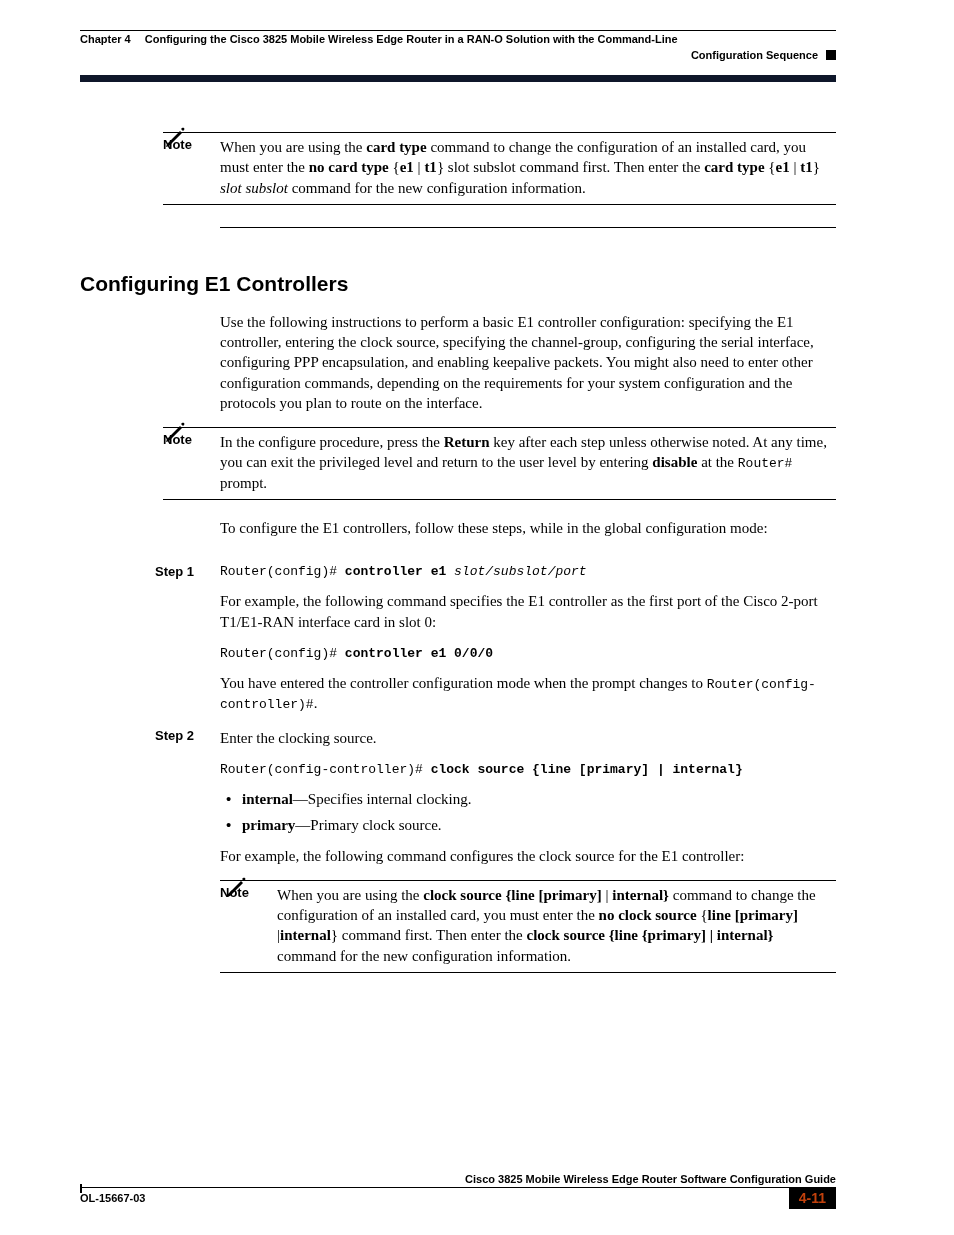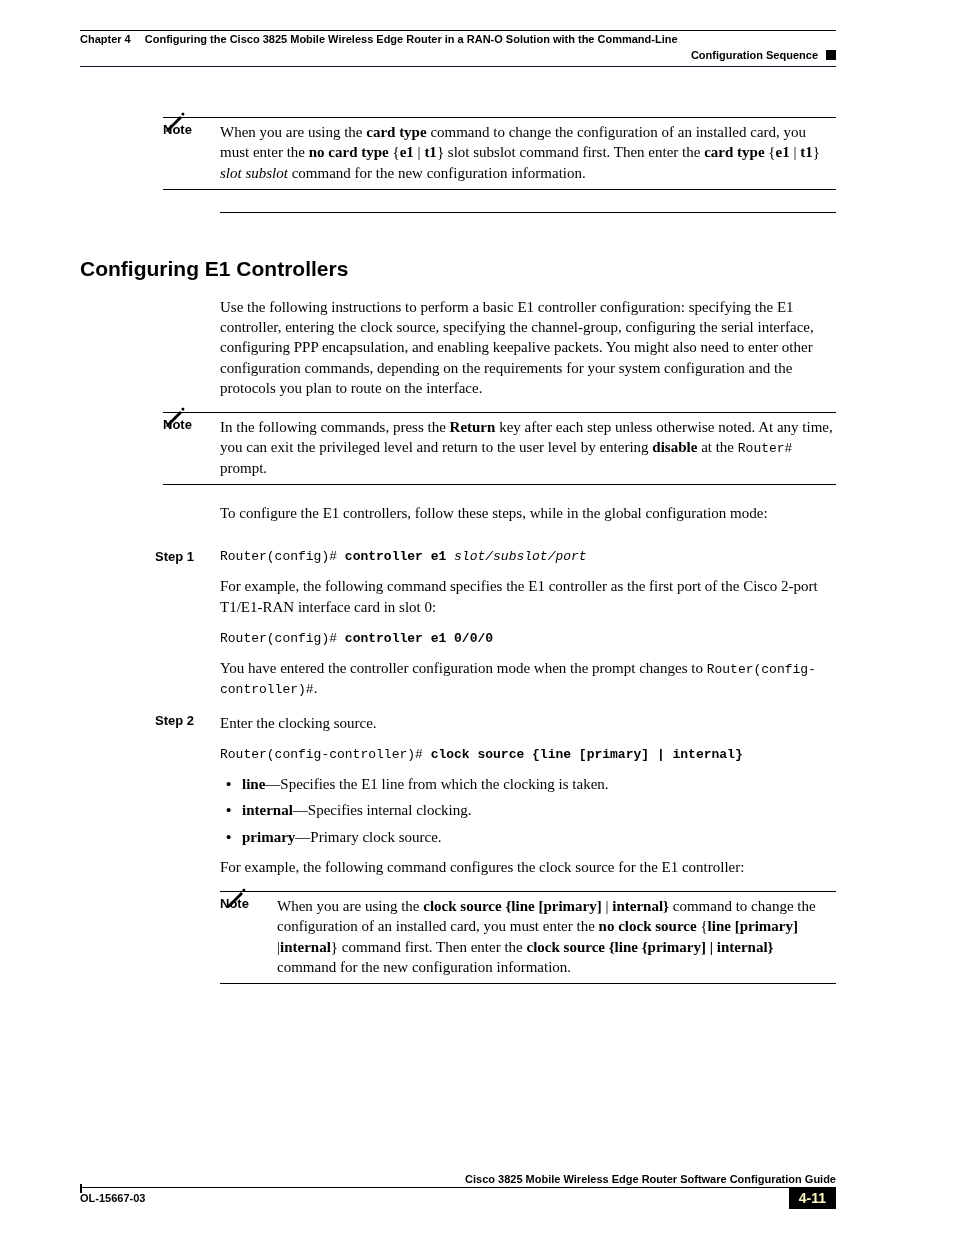--- a/index.html
+++ b/index.html
@@ -33,22 +33,22 @@
   .header-chapter {
     margin-right: 14px;
   }
   .header-sub {
     display: flex;
     justify-content: flex-end;
     align-items: center;
     font-family: Arial, Helvetica, sans-serif;
     font-size: 11px;
     font-weight: bold;
-    border-bottom: 1px solid #0f172a;
-    padding-bottom: 5px;
+    border-bottom: 7px solid #0f172a;
+    padding-bottom: 14px;
     margin-bottom: 50px;
   }
   .header-sub .marker {
     width: 10px;
     height: 10px;
     background: #000;
     margin-left: 8px;
   }
   .content-col {
     margin-left: 140px;
@@ -185,21 +185,21 @@
     margin-top: 0;
   }
   .footer-doc {
     font-family: Arial, Helvetica, sans-serif;
     font-size: 11px;
     font-weight: bold;
     padding-top: 4px;
   }
   .page-num-box {
     background: #000;
-    color: #fef9c3;
+    color: #c2410c;
     font-family: Arial, Helvetica, sans-serif;
     font-size: 14px;
     font-weight: bold;
     padding: 3px 10px;
     margin-top: -1px;
   }
   .footer-left-marker {
     position: absolute;
     left: 0;
     top: 11px;
@@ -249,21 +249,21 @@
 
   <div class="note-block">
     <div class="note-icon">
       <svg viewBox="0 0 24 24">
           <path d="M3 21l3-1 13-13-2-2L4 18l-1 3z M18 3l2 2 1-1c.5-.5.5-1.5 0-2s-1.5-.5-2 0l-1 1z" fill="#000"></path>
         </svg>
     </div>
     <div class="note-rule"></div>
     <span class="note-label">Note</span>
     <div class="note-body">
-      <span>In the following commands, press the </span><b>Return</b><span> key after each step unless otherwise noted. At any time, you can exit the privileged level and return to the user level by entering </span><b>disable</b><span> at the </span><span class="inline-code">Router#</span><span> prompt.</span>
+      <span>In the configure procedure, press the </span><b>Return</b><span> key after each step unless otherwise noted. At any time, you can exit the privileged level and return to the user level by entering </span><b>disable</b><span> at the </span><span class="inline-code">Router#</span><span> prompt.</span>
     </div>
     <div class="note-rule-bottom"></div>
   </div>
 
   <div class="content-col">
     <p class="body-para">To configure the E1 controllers, follow these steps, while in the global configuration mode:</p>
   </div>
 
   <div class="step-row" style="margin-top:26px;">
     <span class="step-label">Step 1</span>
@@ -279,21 +279,20 @@
     </p>
   </div>
 
   <div class="step-row">
     <span class="step-label">Step 2</span>
     <p class="body-para">Enter the clocking source.</p>
     <div class="code-line">
       <span>Router(config-controller)# </span><span class="b">clock source {line [primary] | internal}</span>
     </div>
     <ul class="bullets">
-      <li><b>line</b><span>—Specifies the E1 line from which the clocking is taken.</span></li>
       <li><b>internal</b><span>—Specifies internal clocking.</span></li>
       <li><b>primary</b><span>—Primary clock source.</span></li>
     </ul>
     <p class="body-para">For example, the following command configures the clock source for the E1 controller:</p>
 
     <div class="inner-note">
       <div class="note-icon">
         <svg viewBox="0 0 24 24">
             <path d="M3 21l3-1 13-13-2-2L4 18l-1 3z M18 3l2 2 1-1c.5-.5.5-1.5 0-2s-1.5-.5-2 0l-1 1z" fill="#000"></path>
           </svg>

